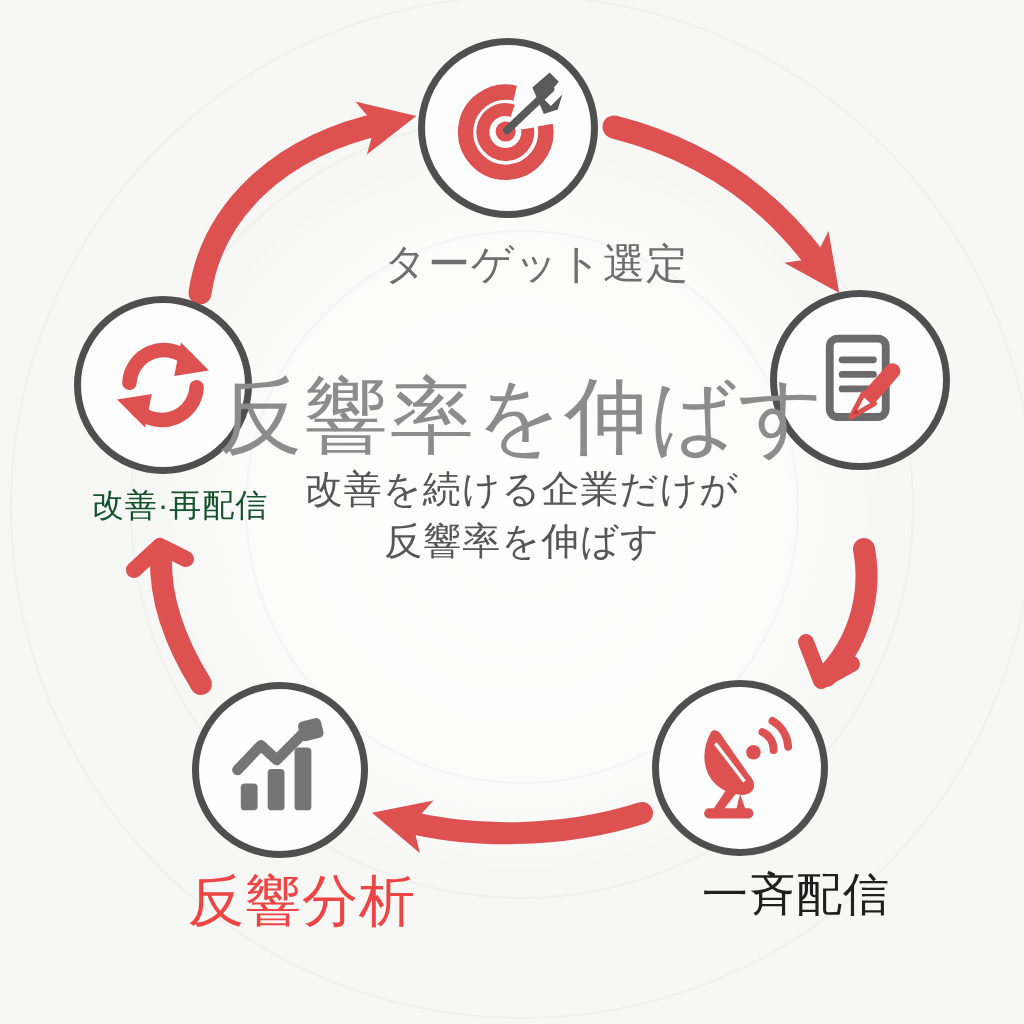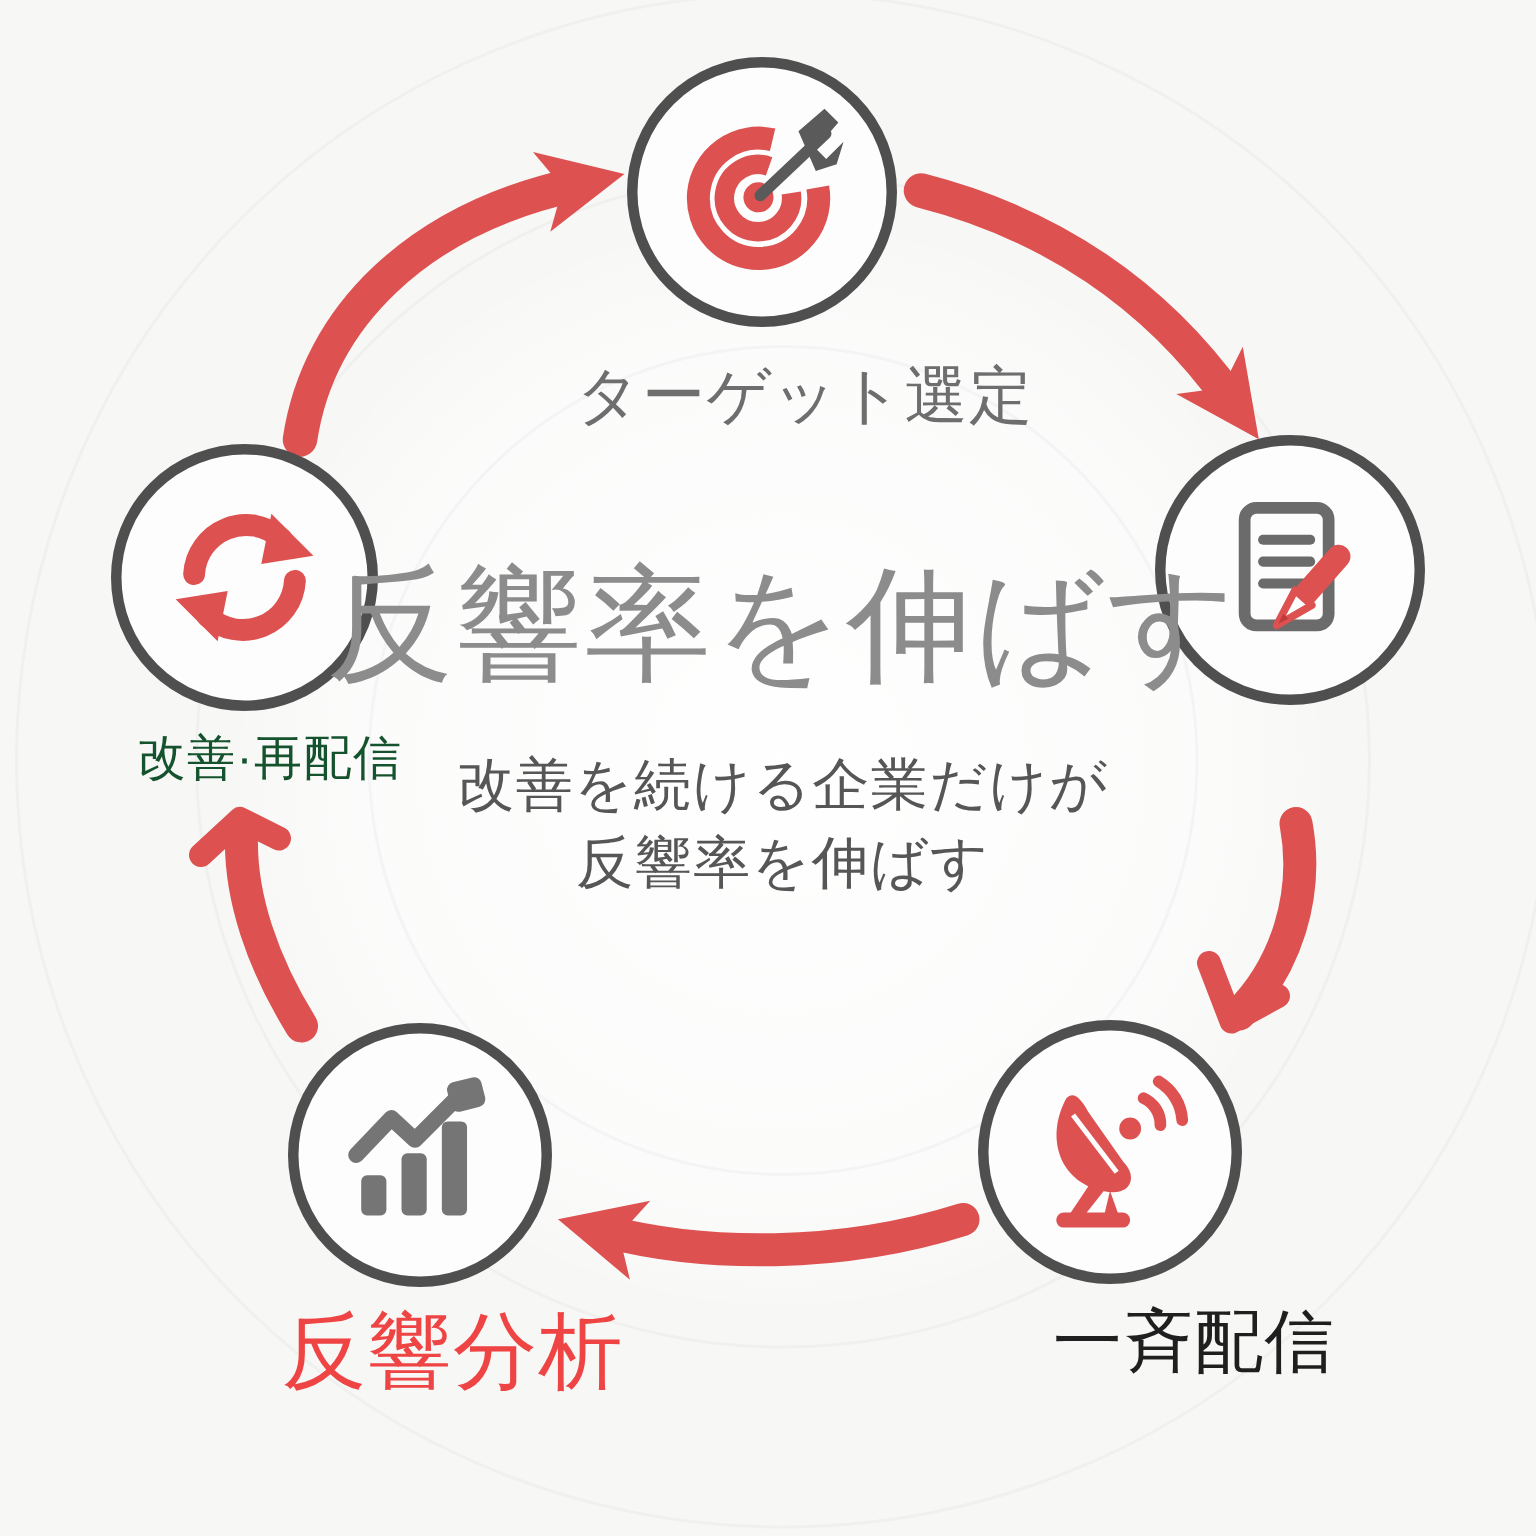--- a/index.html
+++ b/index.html
@@ -41,21 +41,21 @@
   .center-text{
     position:absolute;left:212px;top:372px;width:620px;text-align:center;
   }
   .title-line1{
     font-size:72px;font-weight:700;color:#4b4b4b;letter-spacing:2px;line-height:1.05;
   }
   .title-line2{
     font-size:84px;font-weight:500;color:#8c8c8c;letter-spacing:2px;line-height:1.0;margin-top:2px;
   }
   .subtitle{
-    font-size:38px;font-weight:500;color:#565656;letter-spacing:1px;line-height:1.38;margin-top:40px;
+    font-size:38px;font-weight:500;color:#565656;letter-spacing:1px;line-height:1.38;margin-top:5px;
   }
 </style>
 </head>
 <body>
 
 <div class="stage">
 
   <div class="bg-glow"></div>
   <div class="bg-ring" style="left:245px;top:230px;width:550px;height:550px;"></div>
   <div class="bg-ring" style="left:130px;top:115px;width:780px;height:780px;"></div>

